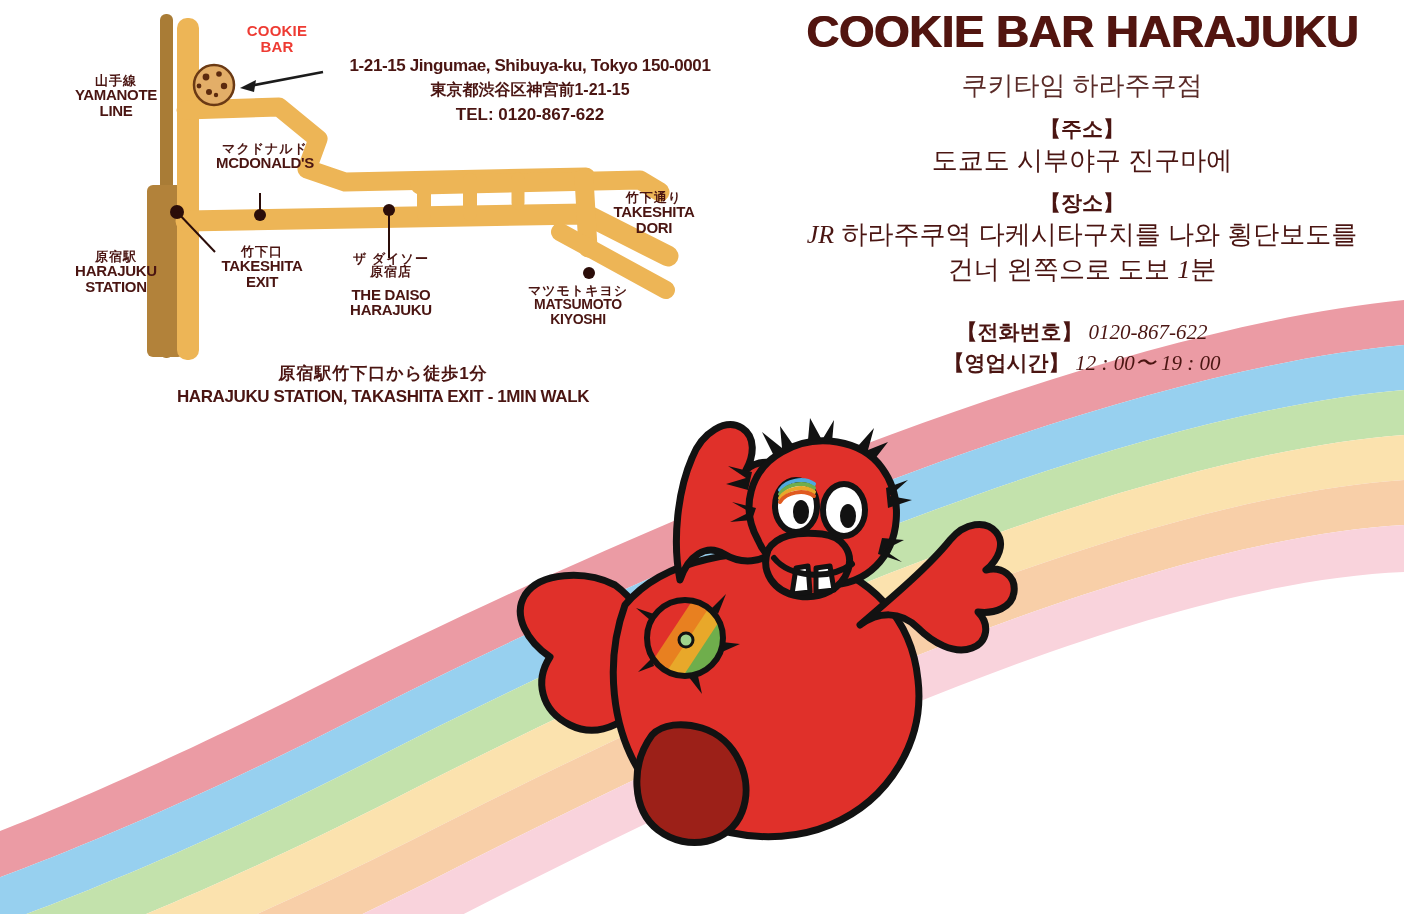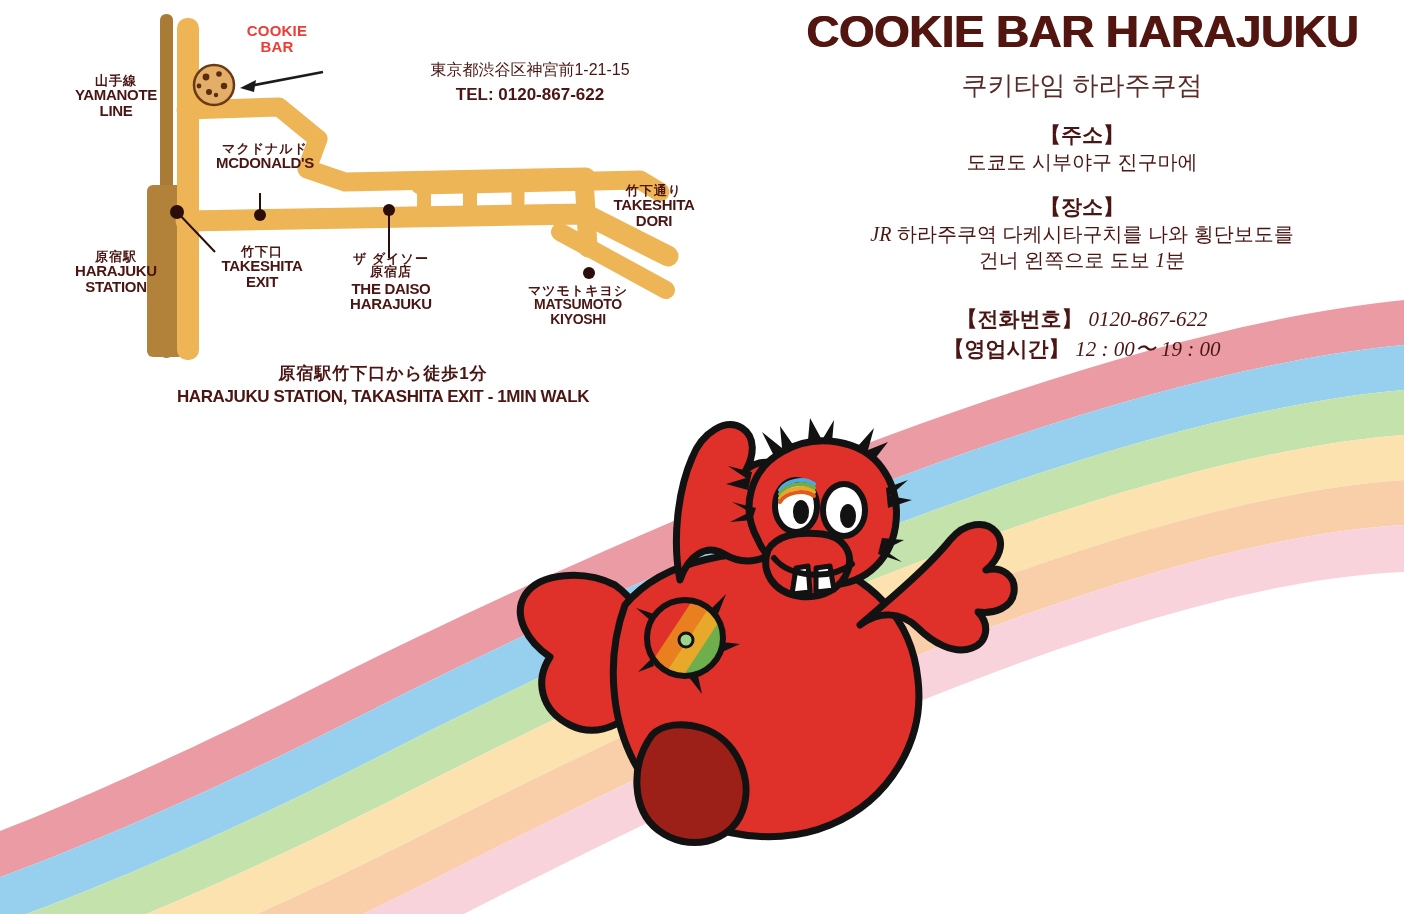--- a/index.html
+++ b/index.html
@@ -18,38 +18,38 @@
   .info-title{
     font-family:"Liberation Sans",sans-serif;
     font-weight:bold; font-size:44px; letter-spacing:-0.5px;
     color:#521510; margin:10px 0 0 0; line-height:1;
     transform:scaleX(1.04); transform-origin:center;
     text-shadow:1px 0 0 #521510;
   }
   .info-sub{
     font-size:26px; color:#5a2b28; margin-top:14px; font-weight:500;
   }
-  .blk{ margin-top:18px; line-height:1.32; }
+  .blk{ margin-top:12px; line-height:1.32; }
   .blk-head{ font-size:21px; font-weight:bold; color:#4a1512; }
-  .blk-line{ font-size:20px; color:#4a1512; }
+  .blk-line{ font-size:26px; color:#4a1512; }
   .ital{ font-family:"Liberation Serif",serif; font-style:italic; }
   .contact{ margin-top:30px; line-height:1.45; }
   .contact-row{ font-size:21px; color:#4a1512; }
   .contact-row b{ font-weight:bold; }
   .contact-val{ font-family:"Liberation Serif",serif; font-style:italic; font-size:21px; }
 
   
   .mlabel{ position:absolute; color:#4a1512; text-align:center; line-height:1.03;
            font-family:"Liberation Sans",sans-serif; }
   .jp{ font-size:13px; font-weight:bold; letter-spacing:1px; }
   .en{ font-size:15px; font-weight:bold; letter-spacing:-0.3px; }
   .en.sm{ font-size:14px; }
   .addr{ position:absolute; color:#4a1512; text-align:center; }
   .addr .l1{ font-size:17px; font-weight:bold; letter-spacing:-0.4px; }
-  .addr .l2{ font-size:16px; font-weight:normal; letter-spacing:0px; }
+  .addr .l2{ font-size:16px; font-weight:bold; letter-spacing:0px; }
   .addr .l3{ font-size:17px; font-weight:bold; }
   .cookie-tag{ position:absolute; color:#ee3b33; font-size:15px; font-weight:bold;
                text-align:center; line-height:1.05; letter-spacing:0.2px; }
   .footnote{ position:absolute; color:#4a1512; text-align:center; }
   .footnote .f1{ font-size:17px; font-weight:bold; letter-spacing:1px; }
   .footnote .f2{ font-size:17px; font-weight:bold; letter-spacing:-0.4px; }
 </style>
 </head>
 <body>
 
@@ -115,20 +115,21 @@
     </svg>
 
     
     <div class="cookie-tag" style="left:222px; top:23px; width:110px;">
       <div>COOKIE</div>
       <div>BAR</div>
     </div>
 
     
     <div class="addr" style="left:320px; top:56px; width:420px;">
+      <div class="l1">1-21-15 Jingumae, Shibuya-ku, Tokyo 150-0001</div>
       <div class="l2" style="margin-top:4px;">東京都渋谷区神宮前1-21-15</div>
       <div class="l3" style="margin-top:4px;">TEL: 0120-867-622</div>
     </div>
 
     
     <div class="mlabel" style="left:62px; top:74px; width:108px;">
       <div class="jp">山手線</div>
       <div class="en">YAMANOTE</div>
       <div class="en">LINE</div>
     </div>
@@ -150,33 +151,33 @@
     <div class="mlabel" style="left:204px; top:245px; width:116px;">
       <div class="jp">竹下口</div>
       <div class="en">TAKESHITA</div>
       <div class="en">EXIT</div>
     </div>
 
     
     <div class="mlabel" style="left:330px; top:252px; width:122px;">
       <div class="jp">ザ ダイソー</div>
       <div class="jp">原宿店</div>
-      <div class="en" style="margin-top:2px;">THE DAISO</div>
+      <div class="en" style="margin-top:8px;">THE DAISO</div>
       <div class="en">HARAJUKU</div>
     </div>
 
     
     <div class="mlabel" style="left:508px; top:284px; width:140px;">
       <div class="jp">マツモトキヨシ</div>
       <div class="en sm">MATSUMOTO</div>
       <div class="en sm">KIYOSHI</div>
     </div>
 
     
-    <div class="mlabel" style="left:592px; top:184px; width:124px;">
+    <div class="mlabel" style="left:592px; top:191px; width:124px;">
       <div class="jp">竹下通り</div>
       <div class="en">TAKESHITA</div>
       <div class="en">DORI</div>
     </div>
 
     
     <div class="footnote" style="left:168px; top:362px; width:430px;">
       <div class="f1">原宿駅竹下口から徒歩1分</div>
       <div class="f2" style="margin-top:2px;">HARAJUKU STATION, TAKASHITA EXIT - 1MIN WALK</div>
     </div>

